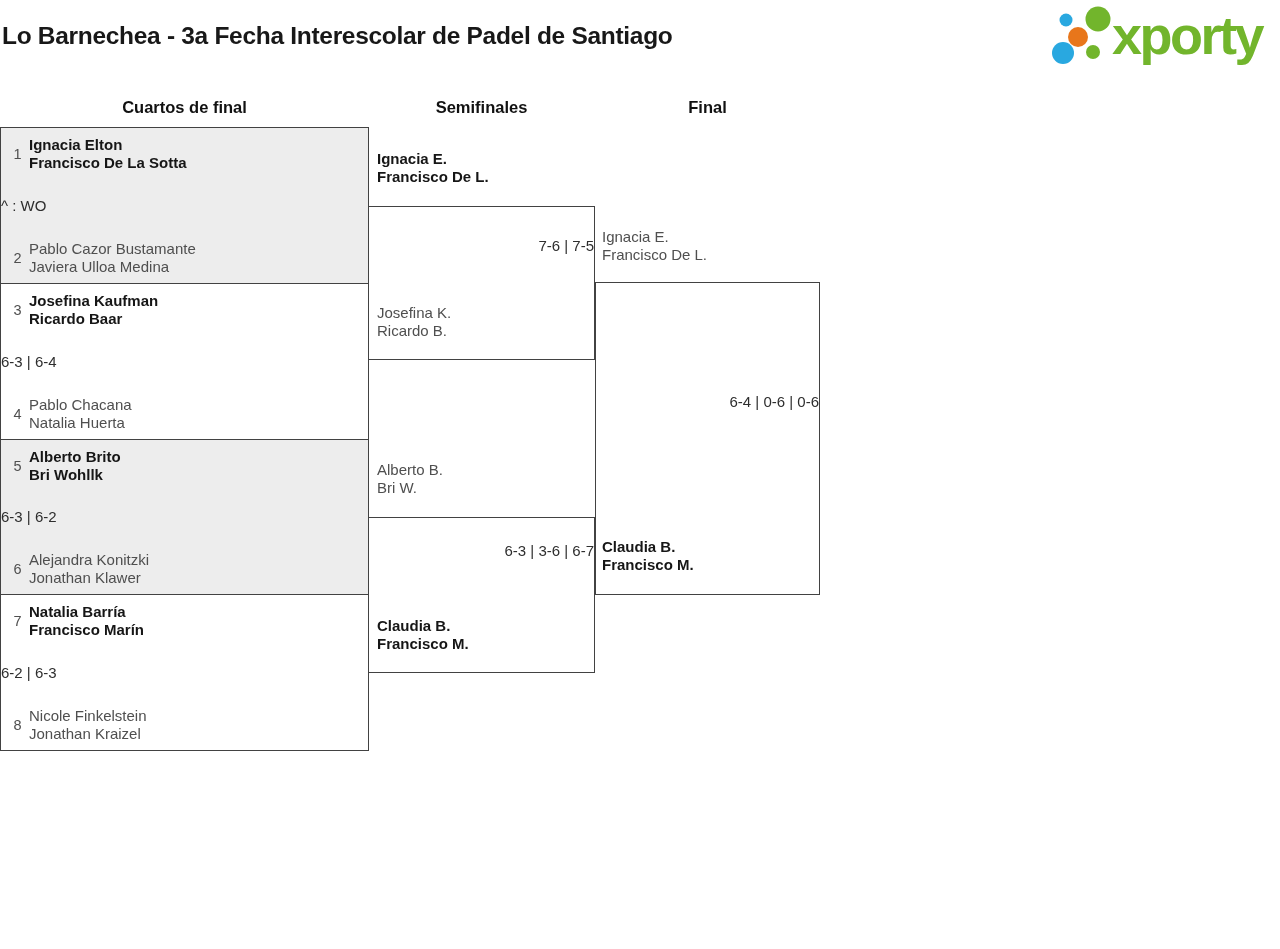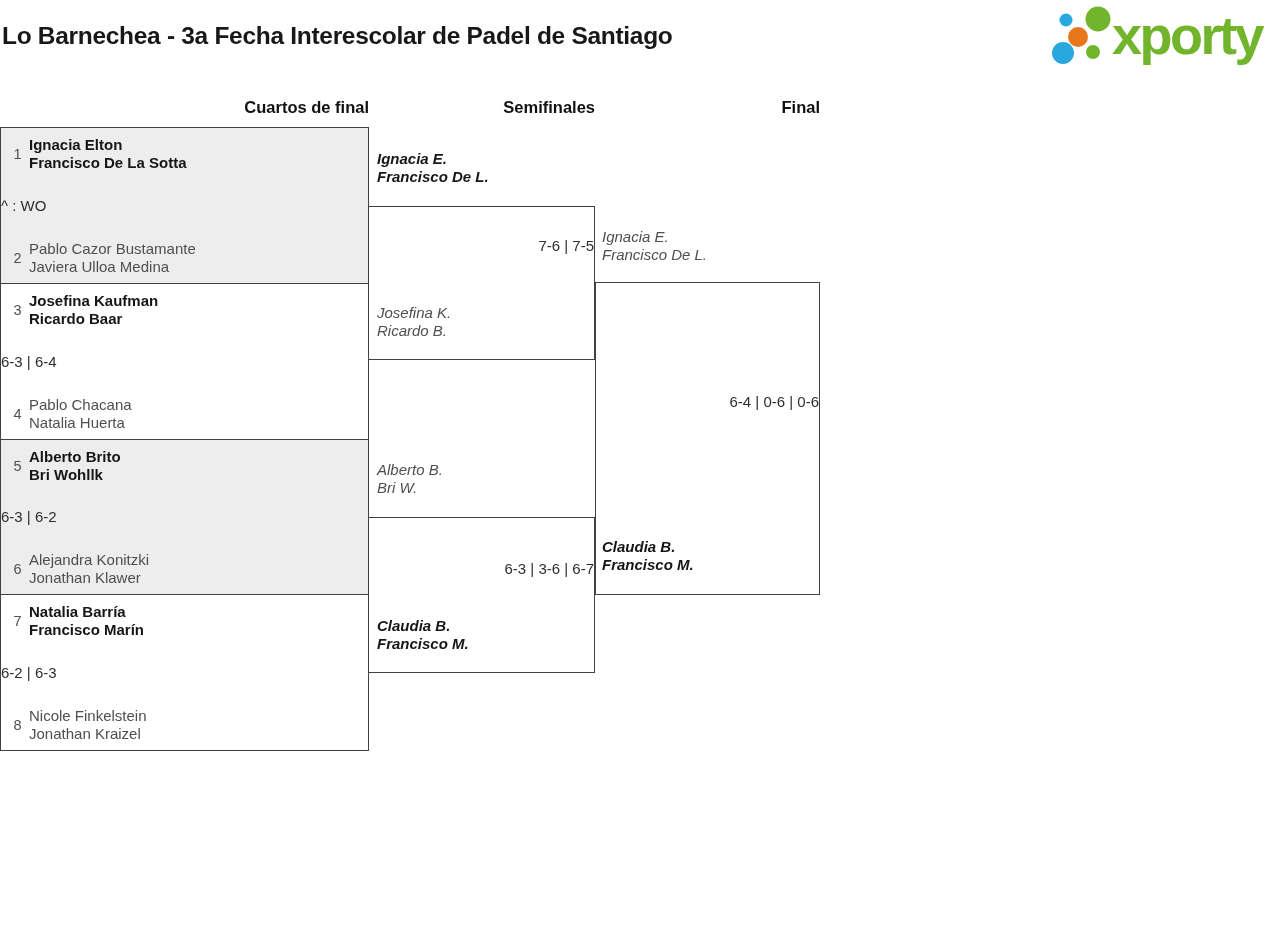--- a/index.html
+++ b/index.html
@@ -24,21 +24,21 @@
   }
   .logo-text {
     font-size: 54px; line-height: 58px; font-weight: 800;
     color: #72b52c; letter-spacing: -2.5px; margin-left: 0;
   }
 
   
   .col-header {
     position: absolute; top: 98px;
     font-size: 16.5px; font-weight: 700; color: #111;
-    text-align: right;
+    text-align: center;
   }
   .col-header.qf { left: 0; width: 369px; }
   .col-header.sf { left: 368px; width: 227px; }
   .col-header.fin { left: 595px; width: 225px; }
 
   
   .qf-container {
     position: absolute; left: 0; top: 127px;
     width: 369px; height: 624px;
     border: 1px solid #424242;
@@ -73,34 +73,33 @@
     background: transparent;
   }
   .sf1 { left: 368px; top: 206px; width: 227px; height: 154px; }
   .sf2 { left: 368px; top: 517px; width: 227px; height: 156px; }
   .fin-box { left: 595px; top: 282px; width: 225px; height: 313px; }
 
   .adv-team {
     position: absolute; left: 8px;
     font-size: 15px; line-height: 17.5px; color: #4f4f4f;
     white-space: nowrap;
-    font-style: italic;
   }
   .adv-team.winner { font-weight: 700; color: #161616; }
   .adv-team.above { bottom: calc(100% + 22px); }
   .adv-team.below { bottom: 20px; }
   .fin-box .adv-team.above { bottom: calc(100% + 20px); left: 6px; }
   .fin-box .adv-team.below { bottom: 21px; left: 6px; }
 
   .adv-score {
     position: absolute; left: 0; width: 100%;
     text-align: right; font-size: 15px; line-height: 18px; color: #2e2e2e;
   }
   .sf1 .adv-score { top: 30px; }
-  .sf2 .adv-score { top: 42px; padding-left: 48px; }
+  .sf2 .adv-score { top: 24px; padding-left: 48px; }
   .fin-box .adv-score { top: 110px; }
 </style>
 </head>
 <body>
 
 <div class="page-title">
   <div>Lo Barnechea - 3a Fecha Interescolar de Padel de Santiago</div>
 </div>
 
 <div class="logo">

